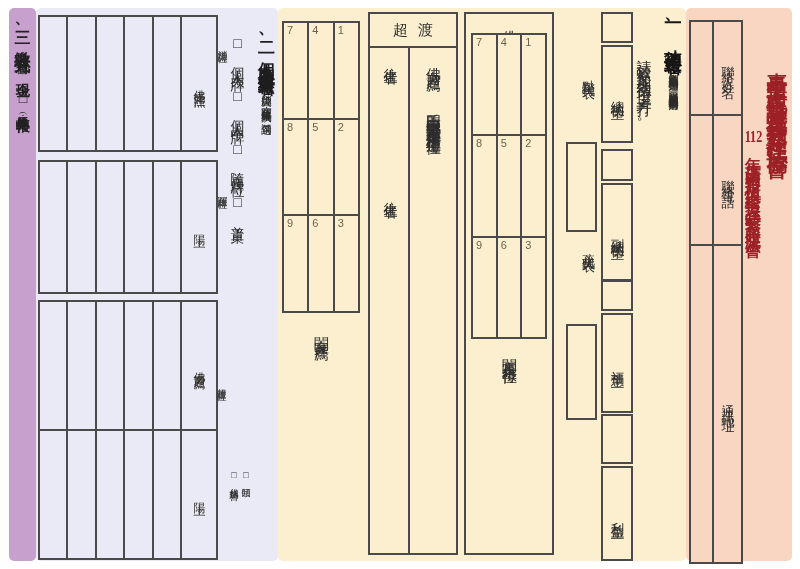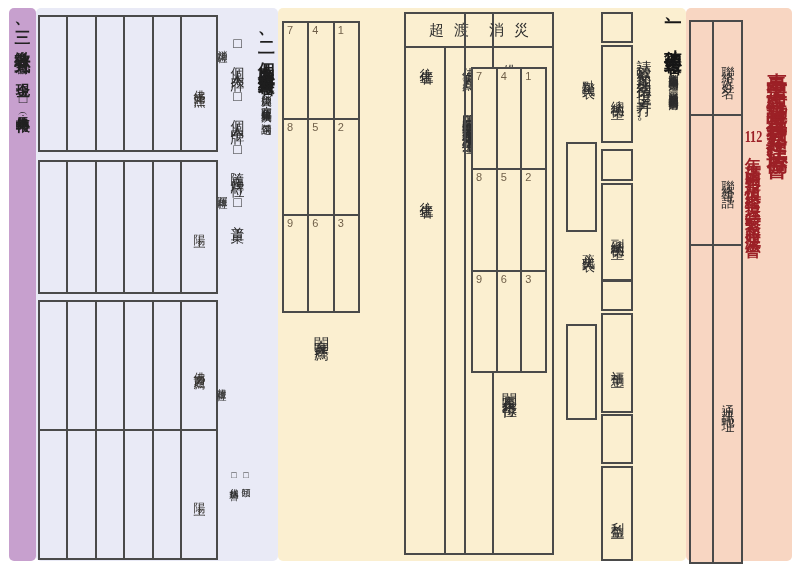--- a/index.html
+++ b/index.html
@@ -68,21 +68,21 @@
            grid-template-columns:repeat(3,1fr); grid-template-rows:repeat(3,1fr); }
   .ncell { font-size:11px; color:#6f5f49; padding:1px 0 0 3px; font-family:"Liberation Sans",sans-serif; }
   .yang-block .botlbl { font-size:15px; letter-spacing:3px; margin-top:12px; }
 
   .obox { position:absolute; top:4px; width:90px; height:543px;
           border:2px solid #4a4a4a; box-sizing:border-box; }
   .obox .hd { height:32px; border-bottom:2px solid #4a4a4a;
               display:flex; align-items:center; justify-content:center;
               font-size:15px; letter-spacing:10px; text-indent:10px; }
   .obox .bd { position:relative; height:505px; }
-  .box-chaodu { left:90px;margin-left:36px; }
+  .box-chaodu { left:90px; }
   .box-xiaozai{ left:186px; }
 
   .cd-left { position:absolute; left:0; top:0; width:38px; height:100%;
              border-right:2px solid #4a4a4a; }
   .cd-left .dlabel { position:absolute; left:11px; font-size:14px; letter-spacing:2px; }
   .cd-right { position:absolute; left:40px; top:0; right:0; height:100%;
               display:flex; flex-direction:column; align-items:center; }
   .cd-right .t1 { font-size:15px; letter-spacing:3px; margin-top:8px; }
   .cd-right .t2 { font-size:15px; letter-spacing:1.5px; margin-top:34px; }
 
@@ -210,21 +210,20 @@
           <span class="v dlabel" style="top:142px;">往生者：</span>
         </div>
         <div class="cd-right">
           <span class="v t1">佛力超薦</span>
           <span class="v t2">氏門中歷代宗親暨累世冤親債主往生蓮位</span>
         </div>
       </div>
     </div>
 
     <div class="obox box-xiaozai">
-      <div class="hd">消災</div>
       <div class="bd xz-bd">
         <span class="v toplbl">佛光注照</span>
         <div class="grid ngrid xz-grid">
           <div class="ncell"><span>7</span></div>
           <div class="ncell"><span>4</span></div>
           <div class="ncell"><span>1</span></div>
           <div class="ncell"><span>8</span></div>
           <div class="ncell"><span>5</span></div>
           <div class="ncell"><span>2</span></div>
           <div class="ncell"><span>9</span></div>

